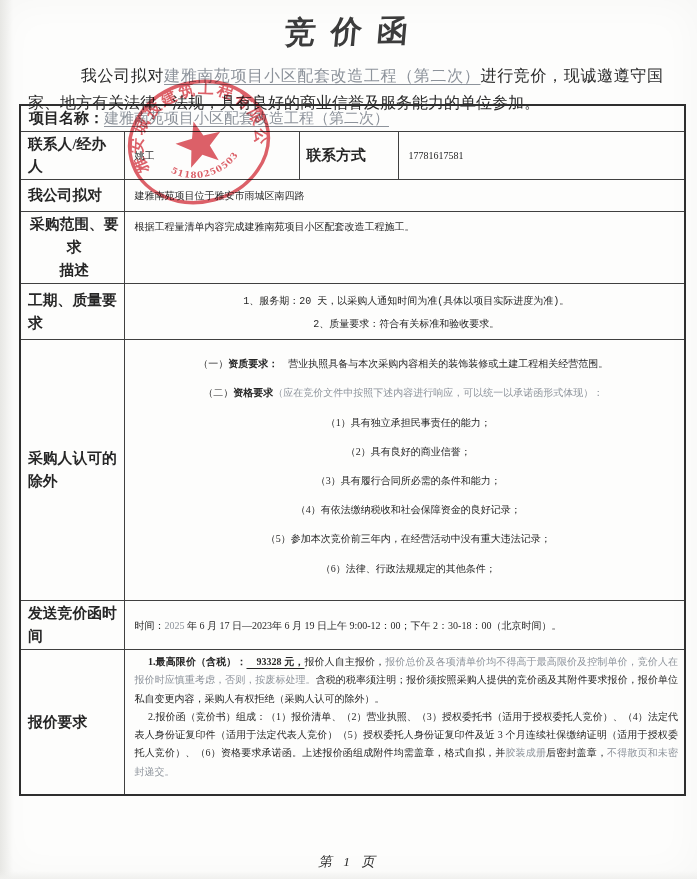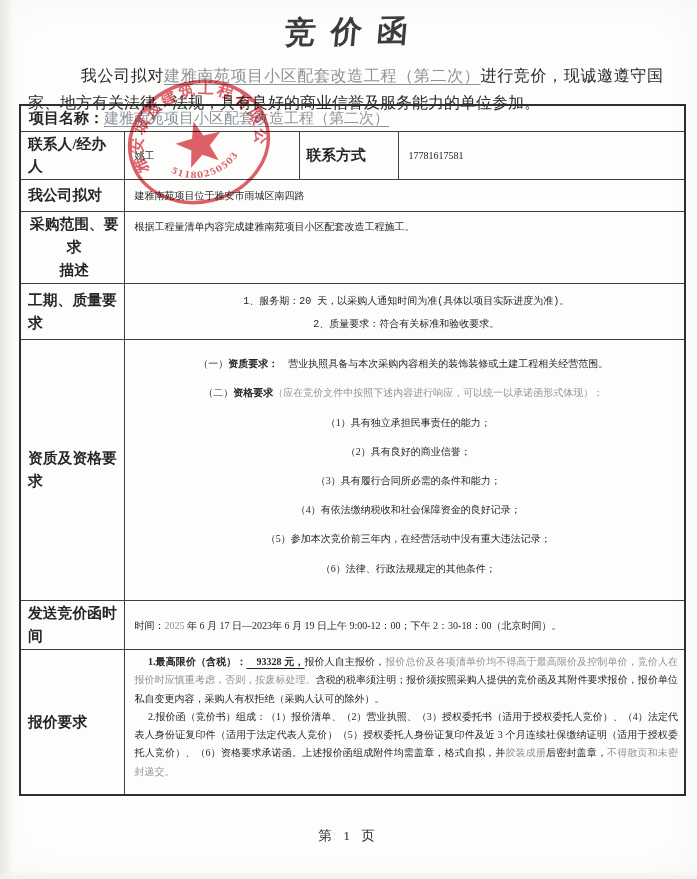--- a/index.html
+++ b/index.html
@@ -40,22 +40,22 @@
 
   .r-scope  td.val{vertical-align:top;padding-top:7px;}
   .r-sched  td.val{vertical-align:top;padding-top:6px;}
   .r-sched  td.val p{line-height:23px;font-family:Liberation Mono, monospace;}
   .r-qual   td.val{vertical-align:top;padding-top:9px;padding-left:4px;}
   .r-qual   td.val p{line-height:29.2px;}
   .r-quote  td.val p{line-height:18.3px;text-indent:1.35em;text-align:justify;}
   .r-quote  td.val{vertical-align:top;padding-top:3px;}
 
   .footer{
-    position:absolute;left:0;right:0;top:827px;text-align:center;
-    font-size:13.5px;color:#2e2e2e;letter-spacing:4px;
+    position:absolute;left:0;right:0;top:853px;text-align:center;
+    font-size:13.5px;color:#2e2e2e;letter-spacing:4px;font-style:italic;
   }
 
   .stamp{
     position:absolute;left:125px;top:78px;width:148px;height:128px;
     opacity:.85;mix-blend-mode:multiply;pointer-events:none;
   }
   .stamp text{fill:currentColor;font-family:"DejaVu Serif","Liberation Serif",serif;font-weight:bold;}
   .stamp .company-arc{font-size:15.5px;letter-spacing:2.4px;}
   .stamp .serial-arc{font-size:8.6px;letter-spacing:.9px;}
 </style>
@@ -99,21 +99,21 @@
       <td class="val" colspan="3">根据工程量清单内容完成建雅南苑项目小区配套改造工程施工。</td>
     </tr>
     <tr style="height:56px" class="r-sched">
       <td class="lab" style="vertical-align:middle">工期、质量要求</td>
       <td class="val" colspan="3">
             <p>1、服务期：20 天，以采购人通知时间为准(具体以项目实际进度为准)。</p>
             <p>2、质量要求：符合有关标准和验收要求。</p>
           </td>
     </tr>
     <tr style="height:261px" class="r-qual">
-      <td class="lab" style="vertical-align:middle">资质及资格要求</td>
+      <td class="lab" style="vertical-align:middle">采购人认可的除外</td>
       <td class="val" colspan="3">
             <p><span>（一）</span><span class="b">资质要求：</span><span>　营业执照具备与本次采购内容相关的装饰装修或土建工程相关经营范围。</span></p>
             <p><span>（二）</span><span class="b">资格要求</span><span class="gray">（应在竞价文件中按照下述内容进行响应，可以统一以承诺函形式体现）：</span></p>
             <p><span>　（1）具有独立承担民事责任的能力；</span></p>
             <p><span>　（2）具有良好的商业信誉；</span></p>
             <p><span>　（3）具有履行合同所必需的条件和能力；</span></p>
             <p><span>　（4）有依法缴纳税收和社会保障资金的良好记录；</span></p>
             <p><span>　（5）参加本次竞价前三年内，在经营活动中没有重大违法记录；</span></p>
             <p><span>　（6）法律、行政法规规定的其他条件；</span></p>
           </td>

